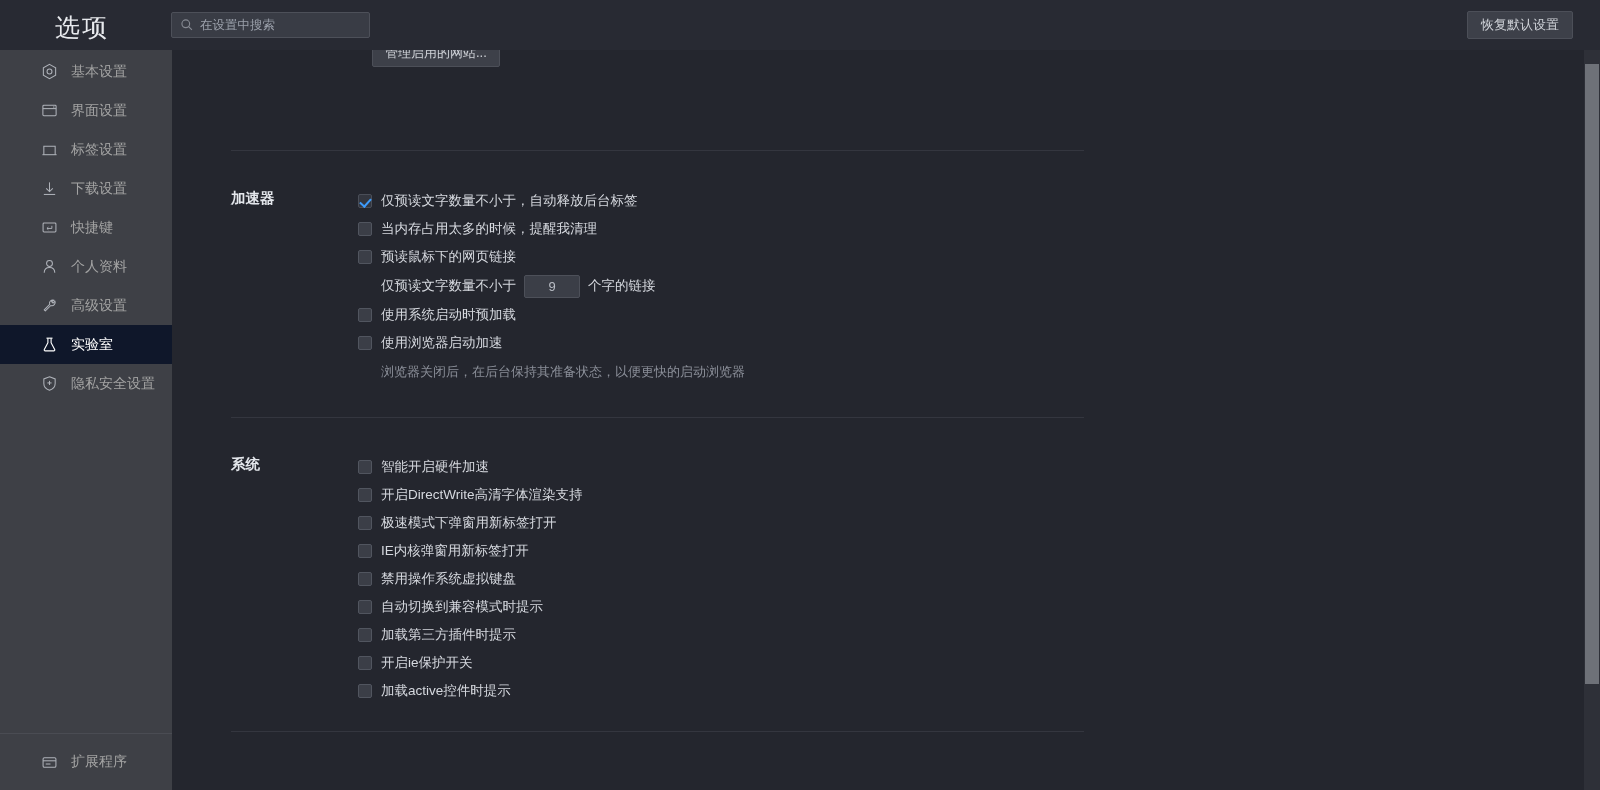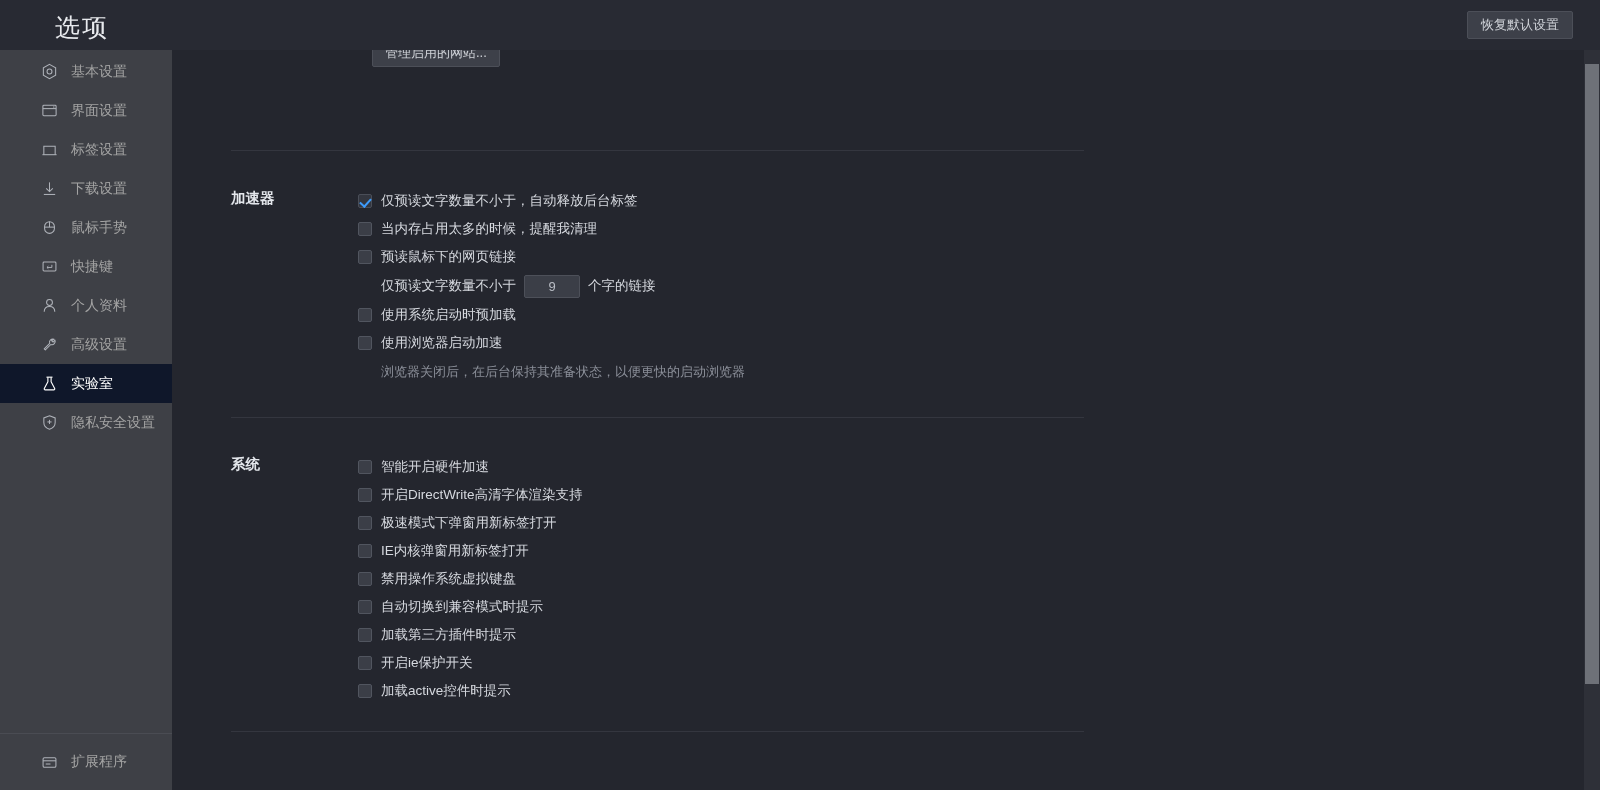--- a/index.html
+++ b/index.html
@@ -165,20 +165,27 @@
     background: #6e7178; border-radius: 0;
     cursor: pointer;
   }
 </style>
 </head>
 <body>
 
 <div class="header">
   <div class="app-title">选项</div>
 
+  <div class="search-wrap">
+    <svg class="search-icon" viewBox="0 0 16 16">
+      <circle cx="6.6" cy="6.6" r="4.4" fill="none" stroke="#aeb2bb" stroke-width="1.3"></circle>
+      <line x1="9.9" y1="9.9" x2="13.6" y2="13.6" stroke="#aeb2bb" stroke-width="1.3"></line>
+    </svg>
+    <input class="search-input" type="text" placeholder="在设置中搜索" style="">
+  </div>
 
   <button class="reset-btn">恢复默认设置</button>
 </div>
 
 <div class="sidebar">
   <div class="side-spacer"></div>
 
   <div class="side-item">
     <svg class="ico" viewBox="0 0 18 18">
       <polygon points="9,1.5 15.5,5.2 15.5,12.8 9,16.5 2.5,12.8 2.5,5.2" fill="none" stroke="#c3c7ce" stroke-width="1.1"></polygon>
@@ -206,28 +213,20 @@
 
   <div class="side-item">
     <svg class="ico" viewBox="0 0 18 18">
       <line x1="9" y1="2.5" x2="9" y2="12" stroke="#c3c7ce" stroke-width="1.1"></line>
       <polyline points="5.5,8.8 9,12.3 12.5,8.8" fill="none" stroke="#c3c7ce" stroke-width="1.1"></polyline>
       <line x1="3" y1="15.3" x2="15" y2="15.3" stroke="#c3c7ce" stroke-width="1.1"></line>
     </svg>
     <span>下载设置</span>
   </div>
 
-  <div class="side-item">
-    <svg class="ico" viewBox="0 0 18 18">
-      <rect x="3.8" y="2.8" width="10.4" height="12.4" rx="5.2" fill="none" stroke="#c3c7ce" stroke-width="1.1"></rect>
-      <line x1="9" y1="2.8" x2="9" y2="8.6" stroke="#c3c7ce" stroke-width="1.1"></line>
-      <line x1="3.8" y1="8.6" x2="14.2" y2="8.6" stroke="#c3c7ce" stroke-width="1.1"></line>
-    </svg>
-    <span>鼠标手势</span>
-  </div>
 
   <div class="side-item">
     <svg class="ico" viewBox="0 0 18 18">
       <rect x="2.2" y="4.2" width="13.6" height="9.6" rx="1" fill="none" stroke="#c3c7ce" stroke-width="1.1"></rect>
       <polyline points="11.5,7.2 11.5,10 6.4,10" fill="none" stroke="#c3c7ce" stroke-width="1"></polyline>
       <polyline points="7.8,8.6 6.3,10 7.8,11.4" fill="none" stroke="#c3c7ce" stroke-width="1"></polyline>
     </svg>
     <span>快捷键</span>
   </div>
 

